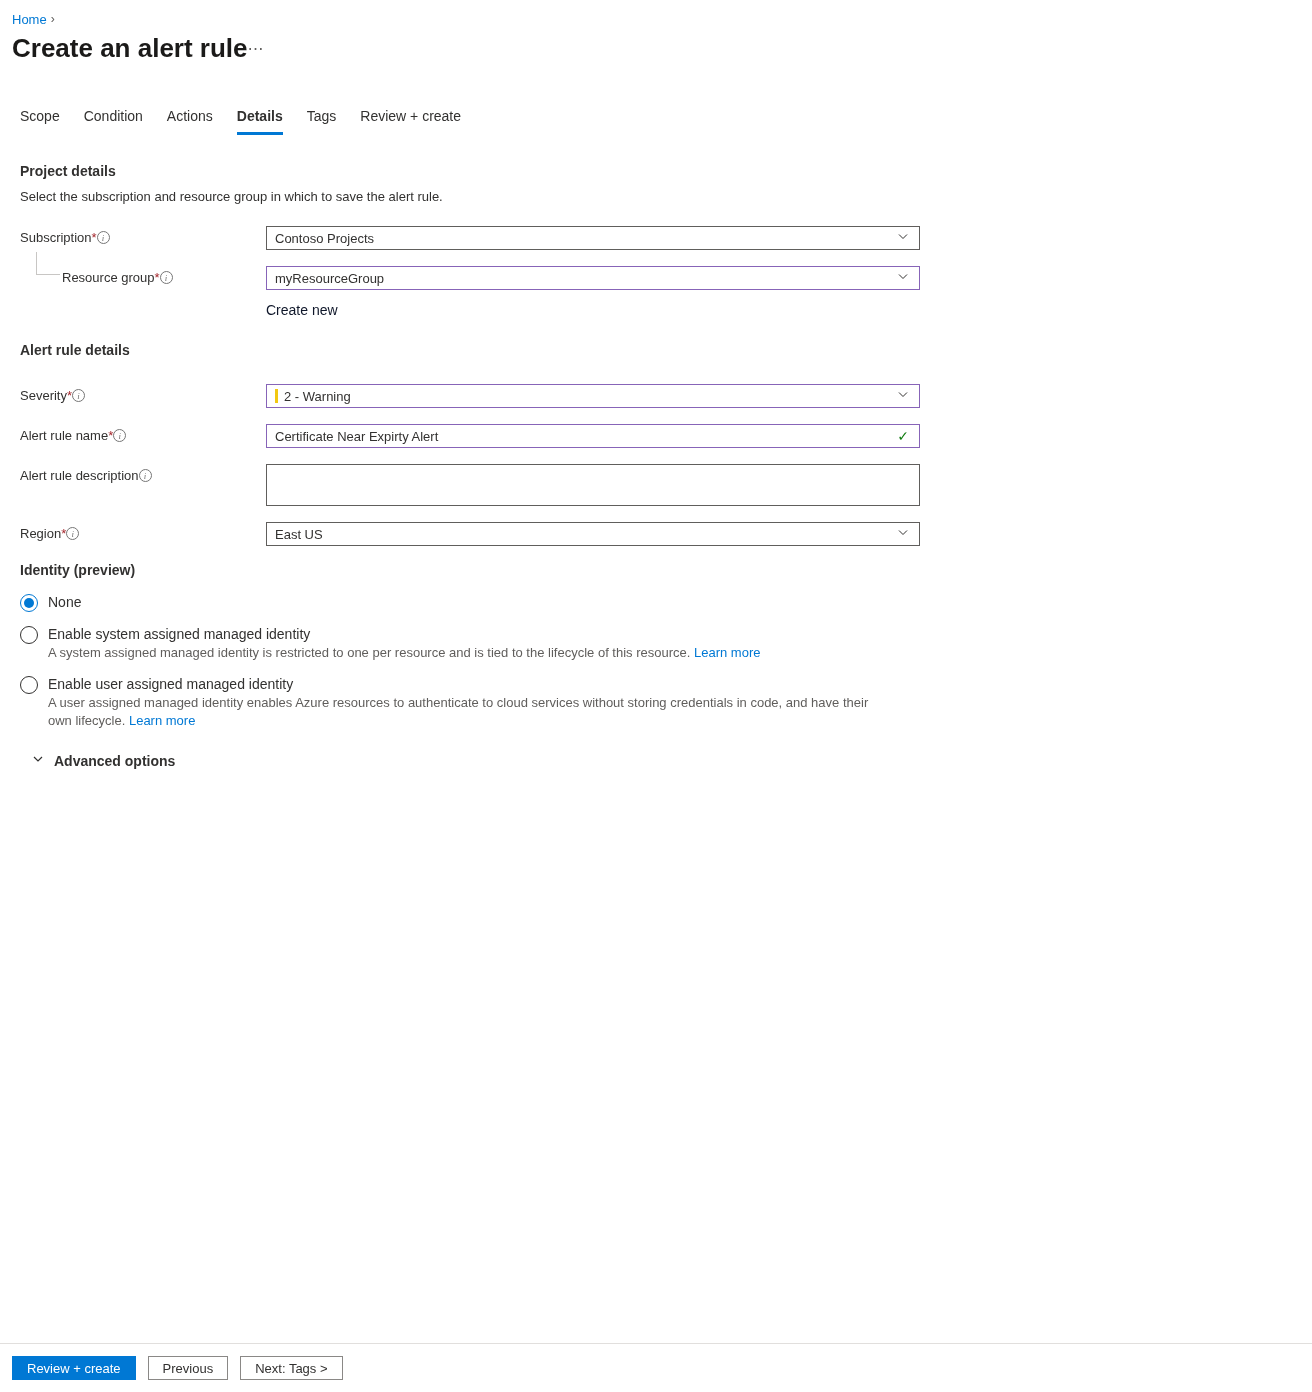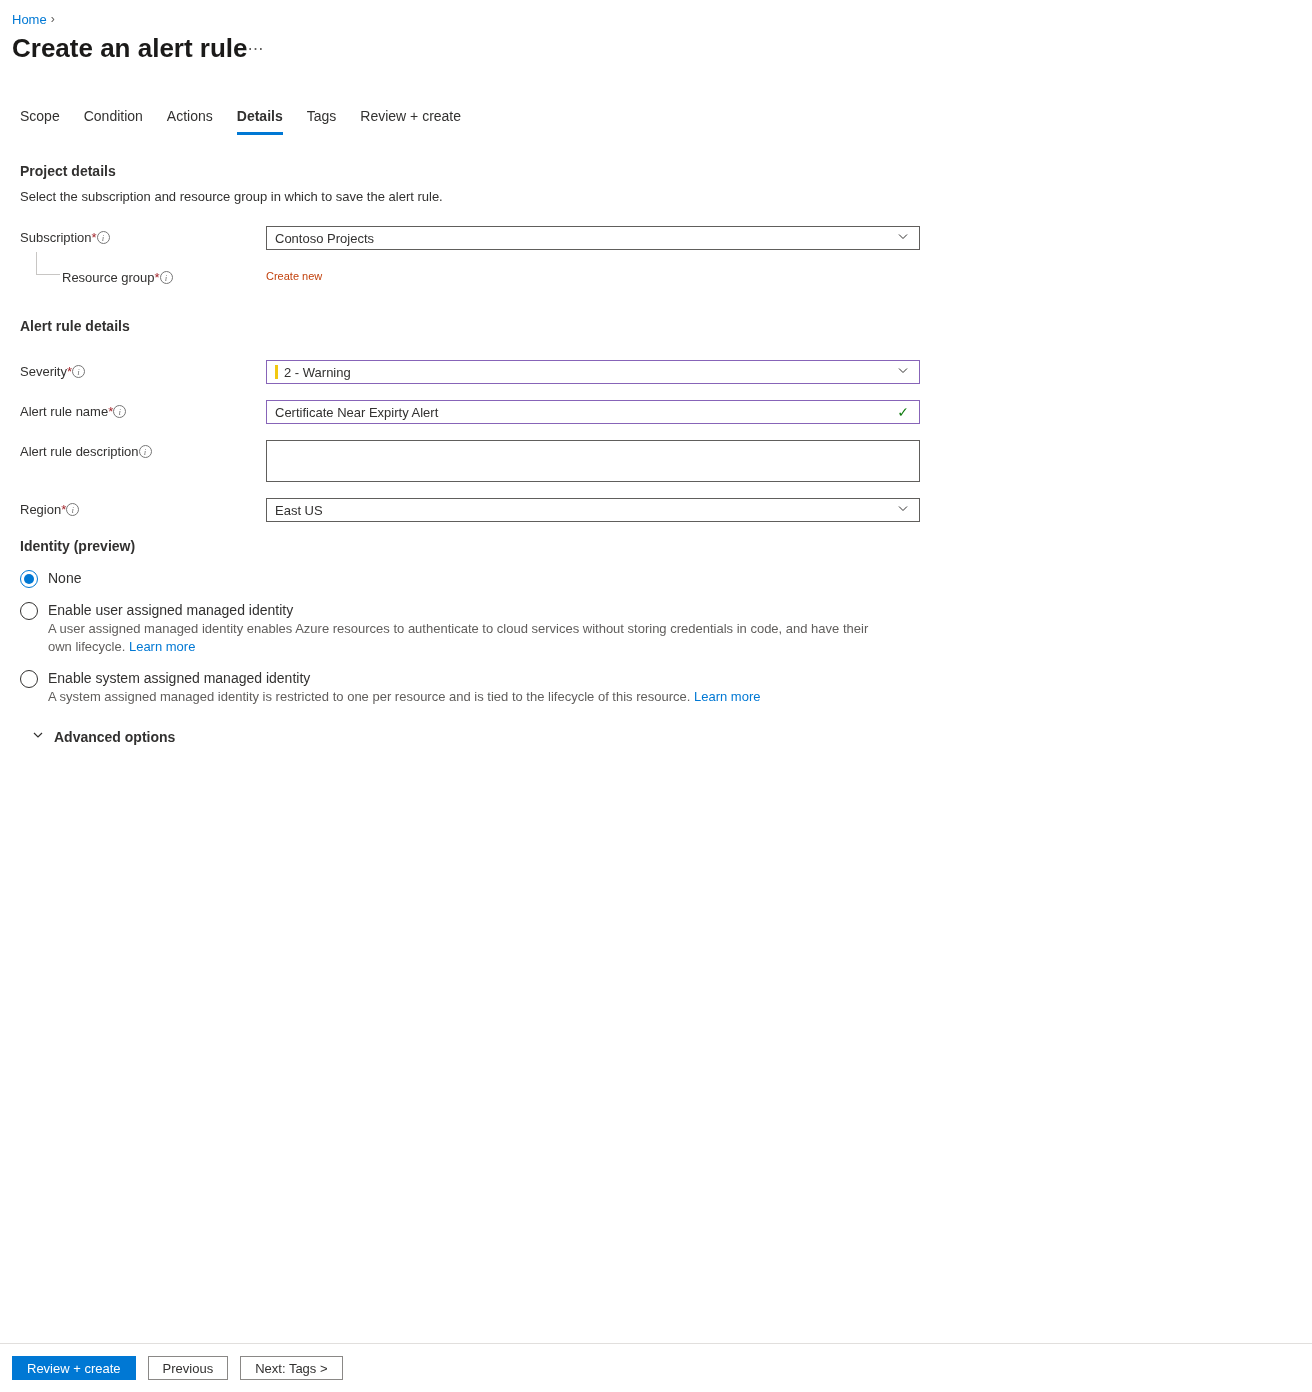--- a/index.html
+++ b/index.html
@@ -50,21 +50,21 @@
 .textarea { height: 42px; align-items: flex-start; padding-top: 6px; }
 .chev-down { position: absolute; right: 10px; top: 50%; transform: translateY(-50%); color: #323130; pointer-events: none; }
 .check-icon { position: absolute; right: 10px; top: 50%; transform: translateY(-50%); color: #107c10; font-size: 14px; }
 .sev-mark { width: 3px; height: 14px; background: #f2c811; margin-right: 6px; display: inline-block; }
 
 .indent-row { padding-left: 8px; display: flex; align-items: flex-start; margin-bottom: 6px; }
 .tree-line { width: 42px; height: 28px; position: relative; }
 .tree-line::before { content: ""; position: absolute; left: 16px; top: -14px; width: 1px; height: 22px; background: #c8c6c4; }
 .tree-line::after { content: ""; position: absolute; left: 16px; top: 8px; width: 24px; height: 1px; background: #c8c6c4; }
 
-.link-small { color: #c2410c; font-size: 11px; cursor: pointer; margin-top: 4px; display: inline-block; }
+.link-small { color: #0f172a; font-size: 14px; cursor: pointer; margin-top: 12px; display: inline-block; }
 .link-inline { color: #0078d4; cursor: pointer; }
 
 .radio-group { padding-left: 8px; margin-top: 16px; }
 .radio-row { display: flex; align-items: flex-start; gap: 10px; margin-bottom: 14px; }
 .radio { width: 18px; height: 18px; border: 1px solid #323130; border-radius: 50%; flex-shrink: 0; position: relative; cursor: pointer; background: #fff; }
 .radio.selected { border-color: #0078d4; }
 .radio.selected::after { content: ""; position: absolute; left: 3px; top: 3px; width: 10px; height: 10px; border-radius: 50%; background: #0078d4; }
 .radio-label { font-size: 14px; color: #323130; }
 .radio-desc { font-size: 13px; color: #605e5c; margin-top: 2px; line-height: 1.4; max-width: 830px; }
 
@@ -127,20 +127,26 @@
   </div>
 
   <div class="indent-row">
     <div class="tree-line"></div>
     <div class="rg-label-col" style="width:204px;">
       <span>Resource group</span>
       <span class="req">*</span>
       <span class="info-icon">i</span>
     </div>
     <div class="form-field-col">
+      <div class="dropdown purple">
+        <span>myResourceGroup</span>
+        <span class="chev-down"><svg width="12" height="12" viewBox="0 0 12 12">
+              <path d="M2 4 L6 8 L10 4" stroke="#323130" stroke-width="1" fill="none"></path>
+            </svg></span>
+      </div>
       <span class="link-small">Create new</span>
     </div>
   </div>
 
   <div class="section-title" style="margin-top:24px;">Alert rule details</div>
 
   <div class="form-row" style="margin-top:26px;">
     <div class="form-label-col">
       <span>Severity</span>
       <span class="req">*</span>
@@ -204,29 +210,29 @@
   <div class="radio-group">
     <div class="radio-row">
       <div class="radio selected"></div>
       <div>
         <div class="radio-label">None</div>
       </div>
     </div>
     <div class="radio-row">
       <div class="radio"></div>
       <div>
-        <div class="radio-label">Enable user assigned managed identity</div>
-        <div class="radio-desc"><span>A user assigned managed identity enables Azure resources to authenticate to cloud services without storing credentials in code, and have their own lifecycle. </span><span class="link-inline">Learn more</span></div>
+        <div class="radio-label">Enable system assigned managed identity</div>
+        <div class="radio-desc"><span>A system assigned managed identity is restricted to one per resource and is tied to the lifecycle of this resource. </span><span class="link-inline">Learn more</span></div>
       </div>
     </div>
     <div class="radio-row">
       <div class="radio"></div>
       <div>
-        <div class="radio-label">Enable system assigned managed identity</div>
-        <div class="radio-desc"><span>A system assigned managed identity is restricted to one per resource and is tied to the lifecycle of this resource. </span><span class="link-inline">Learn more</span></div>
+        <div class="radio-label">Enable user assigned managed identity</div>
+        <div class="radio-desc"><span>A user assigned managed identity enables Azure resources to authenticate to cloud services without storing credentials in code, and have their own lifecycle. </span><span class="link-inline">Learn more</span></div>
       </div>
     </div>
   </div>
 
   <div class="advanced">
     <span class="chev"><svg width="12" height="12" viewBox="0 0 12 12">
           <path d="M2 4 L6 8 L10 4" stroke="#323130" stroke-width="1.2" fill="none"></path>
         </svg></span>
     <span class="advanced-label">Advanced options</span>
   </div>

